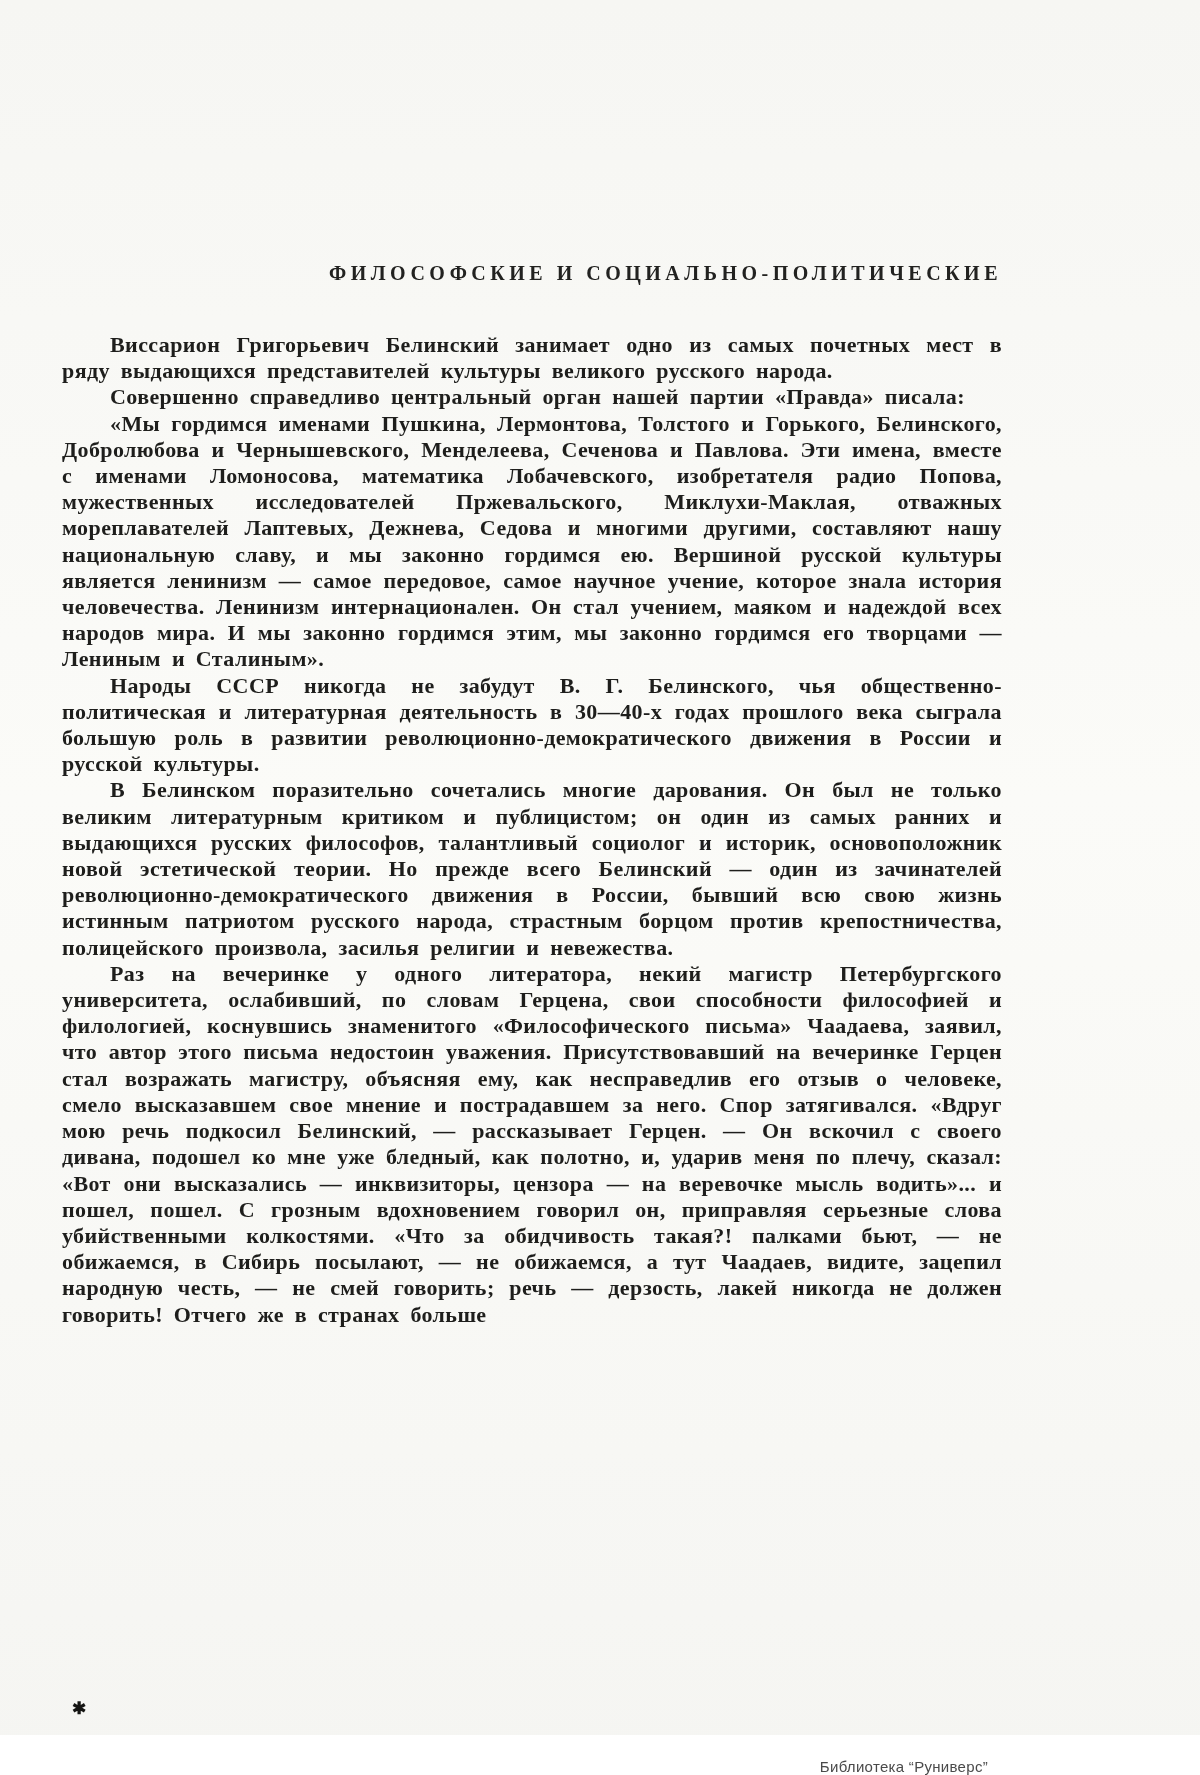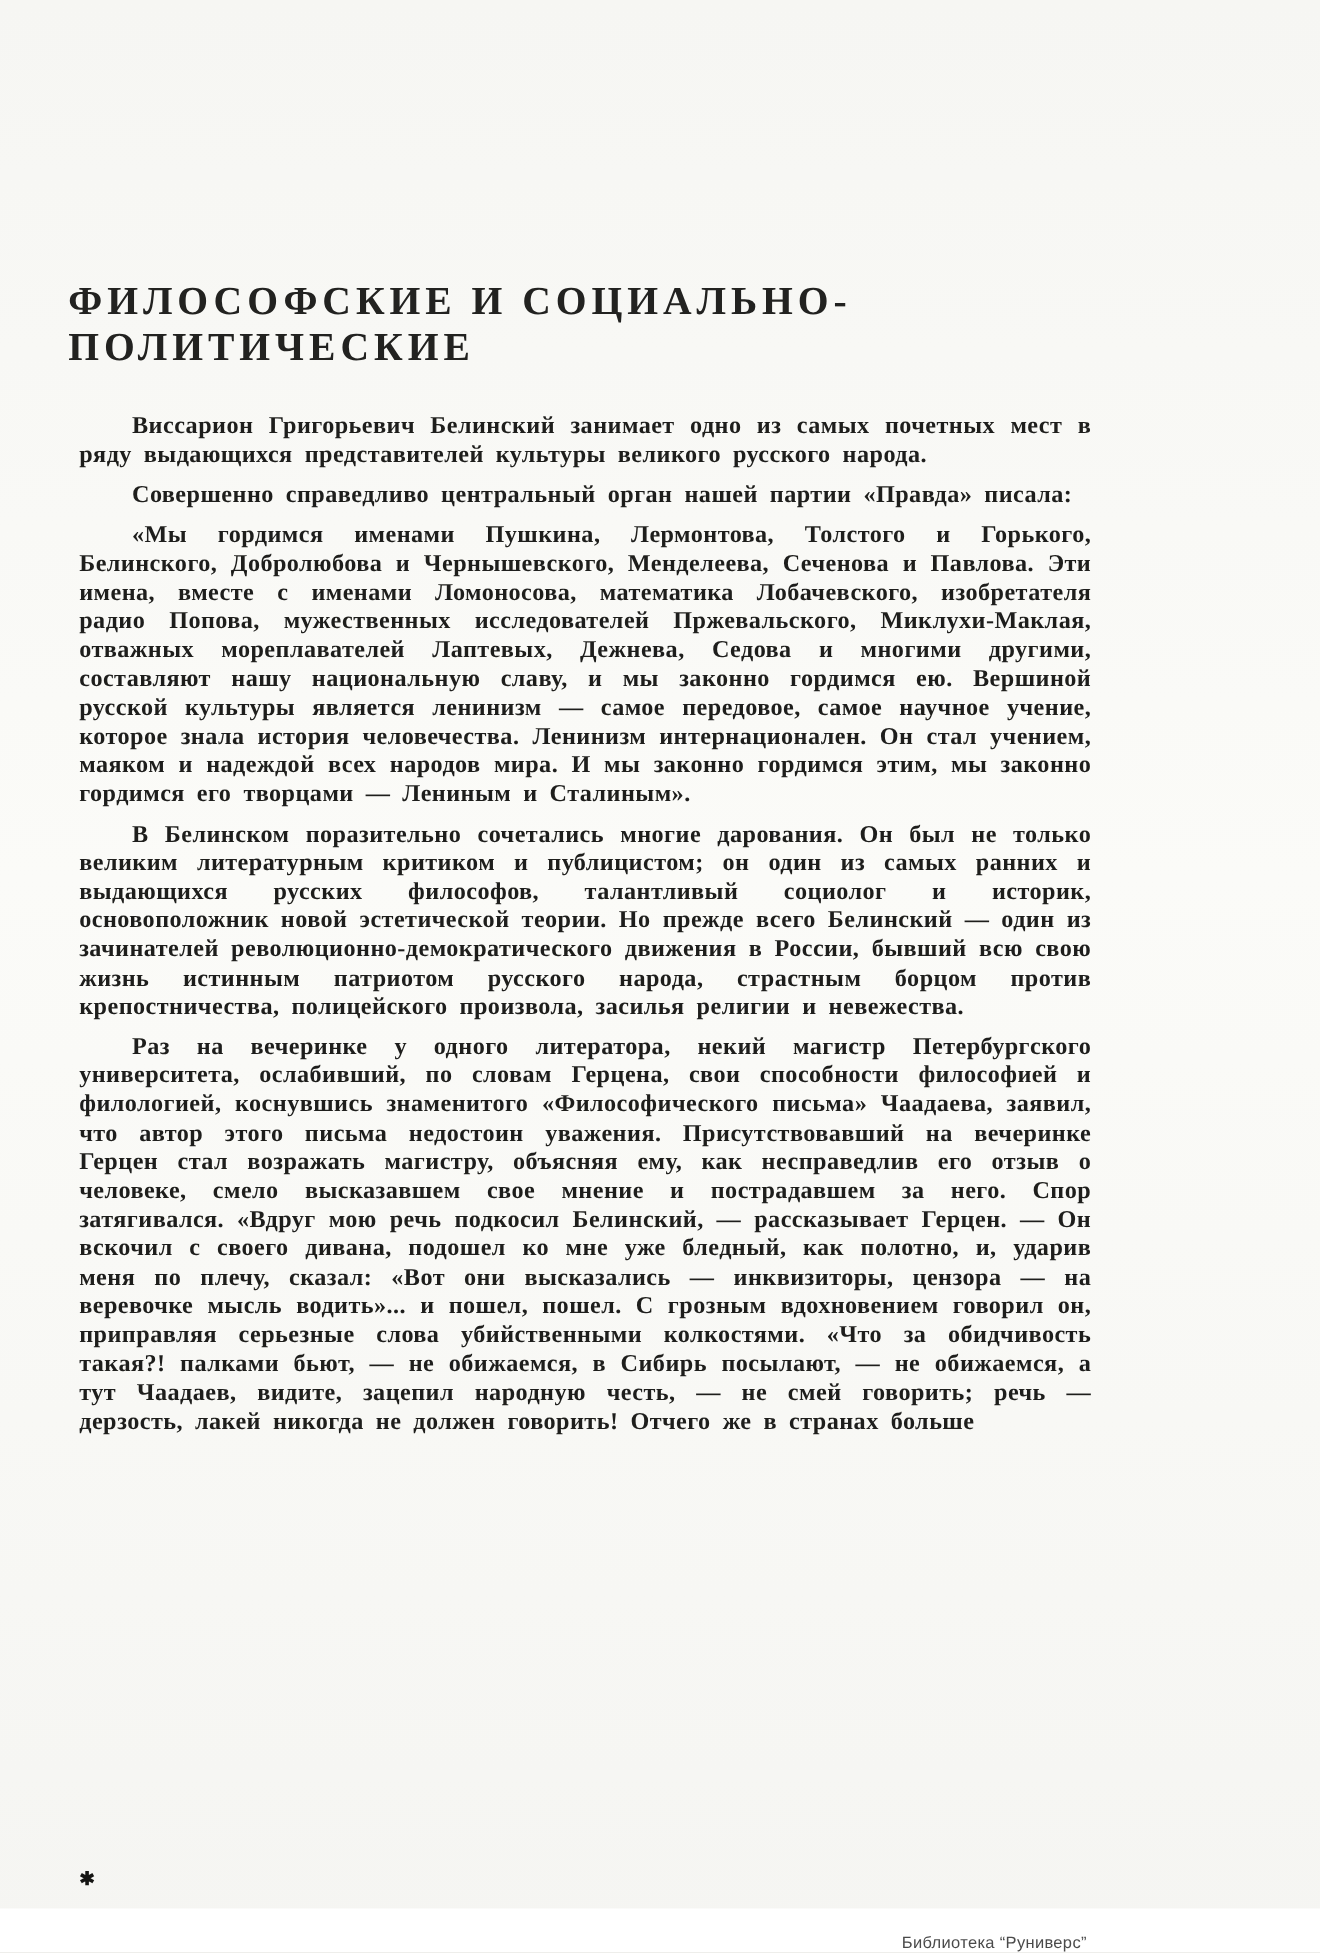--- a/index.html
+++ b/index.html
@@ -19,29 +19,29 @@
     box-sizing: border-box;
   }
   .content {
     position: absolute;
     left: 62px;
     top: 252px;
     width: 940px;
   }
   .title {
     margin: 0 0 38px 0;
-    text-align: left;
-    font-size: 36px;
+    text-align: right;
+    font-size: 20px;
     font-weight: 700;
     letter-spacing: 4.5px;
     line-height: 42px;
     color: #222220;
   }
   .body p {
-    margin: 10px;
+    margin: 0;
     font-size: 22px;
     font-weight: 700;
     line-height: 26.2px;
     letter-spacing: 0.4px;
     word-spacing: 5px;
     text-align: justify;
     text-indent: 48px;
     color: #1e1e1c;
   }
   .footnote-star {
@@ -78,20 +78,21 @@
   <div class="content">
 
     <h1 class="title">
       <span>ФИЛОСОФСКИЕ И СОЦИАЛЬНО-ПОЛИТИЧЕСКИЕ</span><br>
     </h1>
 
     <div class="body">
       <p>Виссарион Григорьевич Белинский занимает одно из самых почетных мест в ряду выдающихся представителей культуры великого русского народа.</p>
       <p>Совершенно справедливо центральный орган нашей партии «Правда» писала:</p>
       <p>«Мы гордимся именами Пушкина, Лермонтова, Толстого и Горького, Белинского, Добролюбова и Чернышевского, Менделеева, Сеченова и Павлова. Эти имена, вместе с именами Ломоносова, математика Лобачевского, изобретателя радио Попова, мужественных исследователей Пржевальского, Миклухи-Маклая, отважных мореплавателей Лаптевых, Дежнева, Седова и многими другими, составляют нашу национальную славу, и мы законно гордимся ею. Вершиной русской культуры является ленинизм — самое передовое, самое научное учение, которое знала история человечества. Ленинизм интернационален. Он стал учением, маяком и надеждой всех народов мира. И мы законно гордимся этим, мы законно гордимся его творцами — Лениным и Сталиным».</p>
+      <p>Народы СССР никогда не забудут В. Г. Белинского, чья общественно-политическая и литературная деятельность в 30—40-х годах прошлого века сыграла большую роль в развитии революционно-демократического движения в России и русской культуры.</p>
       <p>В Белинском поразительно сочетались многие дарования. Он был не только великим литературным критиком и публицистом; он один из самых ранних и выдающихся русских философов, талантливый социолог и историк, основоположник новой эстетической теории. Но прежде всего Белинский — один из зачинателей революционно-демократического движения в России, бывший всю свою жизнь истинным патриотом русского народа, страстным борцом против крепостничества, полицейского произвола, засилья религии и невежества.</p>
       <p>Раз на вечеринке у одного литератора, некий магистр Петербургского университета, ослабивший, по словам Герцена, свои способности философией и филологией, коснувшись знаменитого «Философического письма» Чаадаева, заявил, что автор этого письма недостоин уважения. Присутствовавший на вечеринке Герцен стал возражать магистру, объясняя ему, как несправедлив его отзыв о человеке, смело высказавшем свое мнение и пострадавшем за него. Спор затягивался. «Вдруг мою речь подкосил Белинский, — рассказывает Герцен. — Он вскочил с своего дивана, подошел ко мне уже бледный, как полотно, и, ударив меня по плечу, сказал: «Вот они высказались — инквизиторы, цензора — на веревочке мысль водить»... и пошел, пошел. С грозным вдохновением говорил он, приправляя серьезные слова убийственными колкостями. «Что за обидчивость такая?! палками бьют, — не обижаемся, в Сибирь посылают, — не обижаемся, а тут Чаадаев, видите, зацепил народную честь, — не смей говорить; речь — дерзость, лакей никогда не должен говорить! Отчего же в странах больше</p>
     </div>
 
   </div>
 
   <div class="footnote-star">✱</div>
 
   <div class="watermark-band"></div>
   <div class="watermark">Библиотека “Руниверс”</div>

